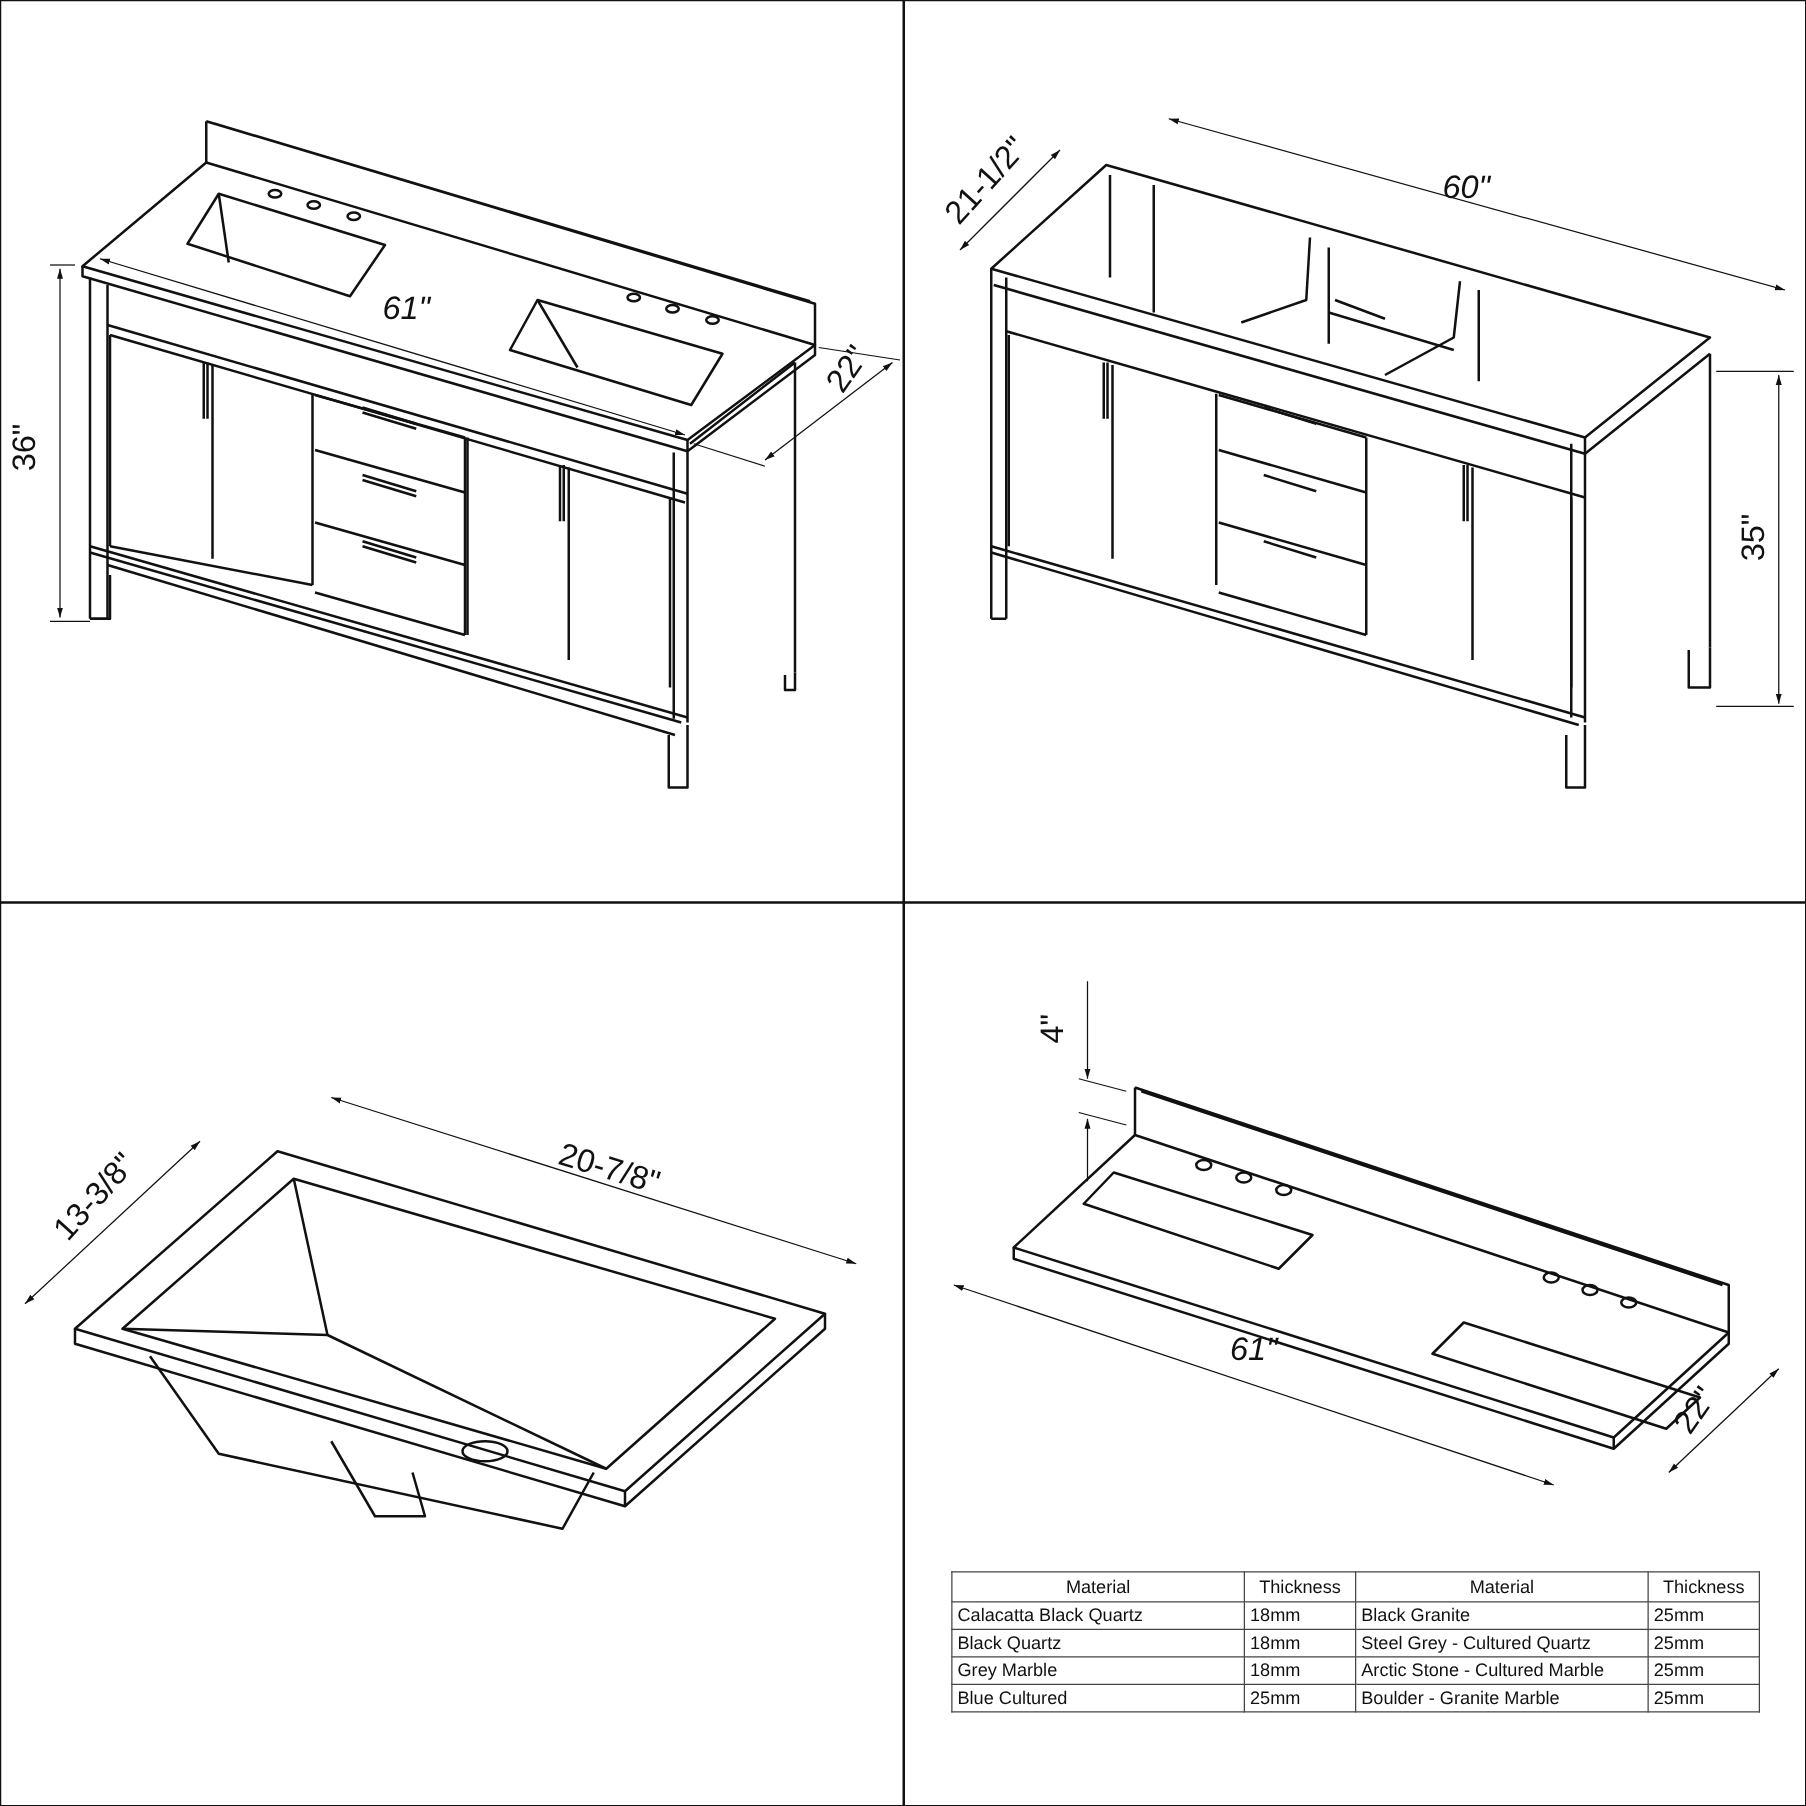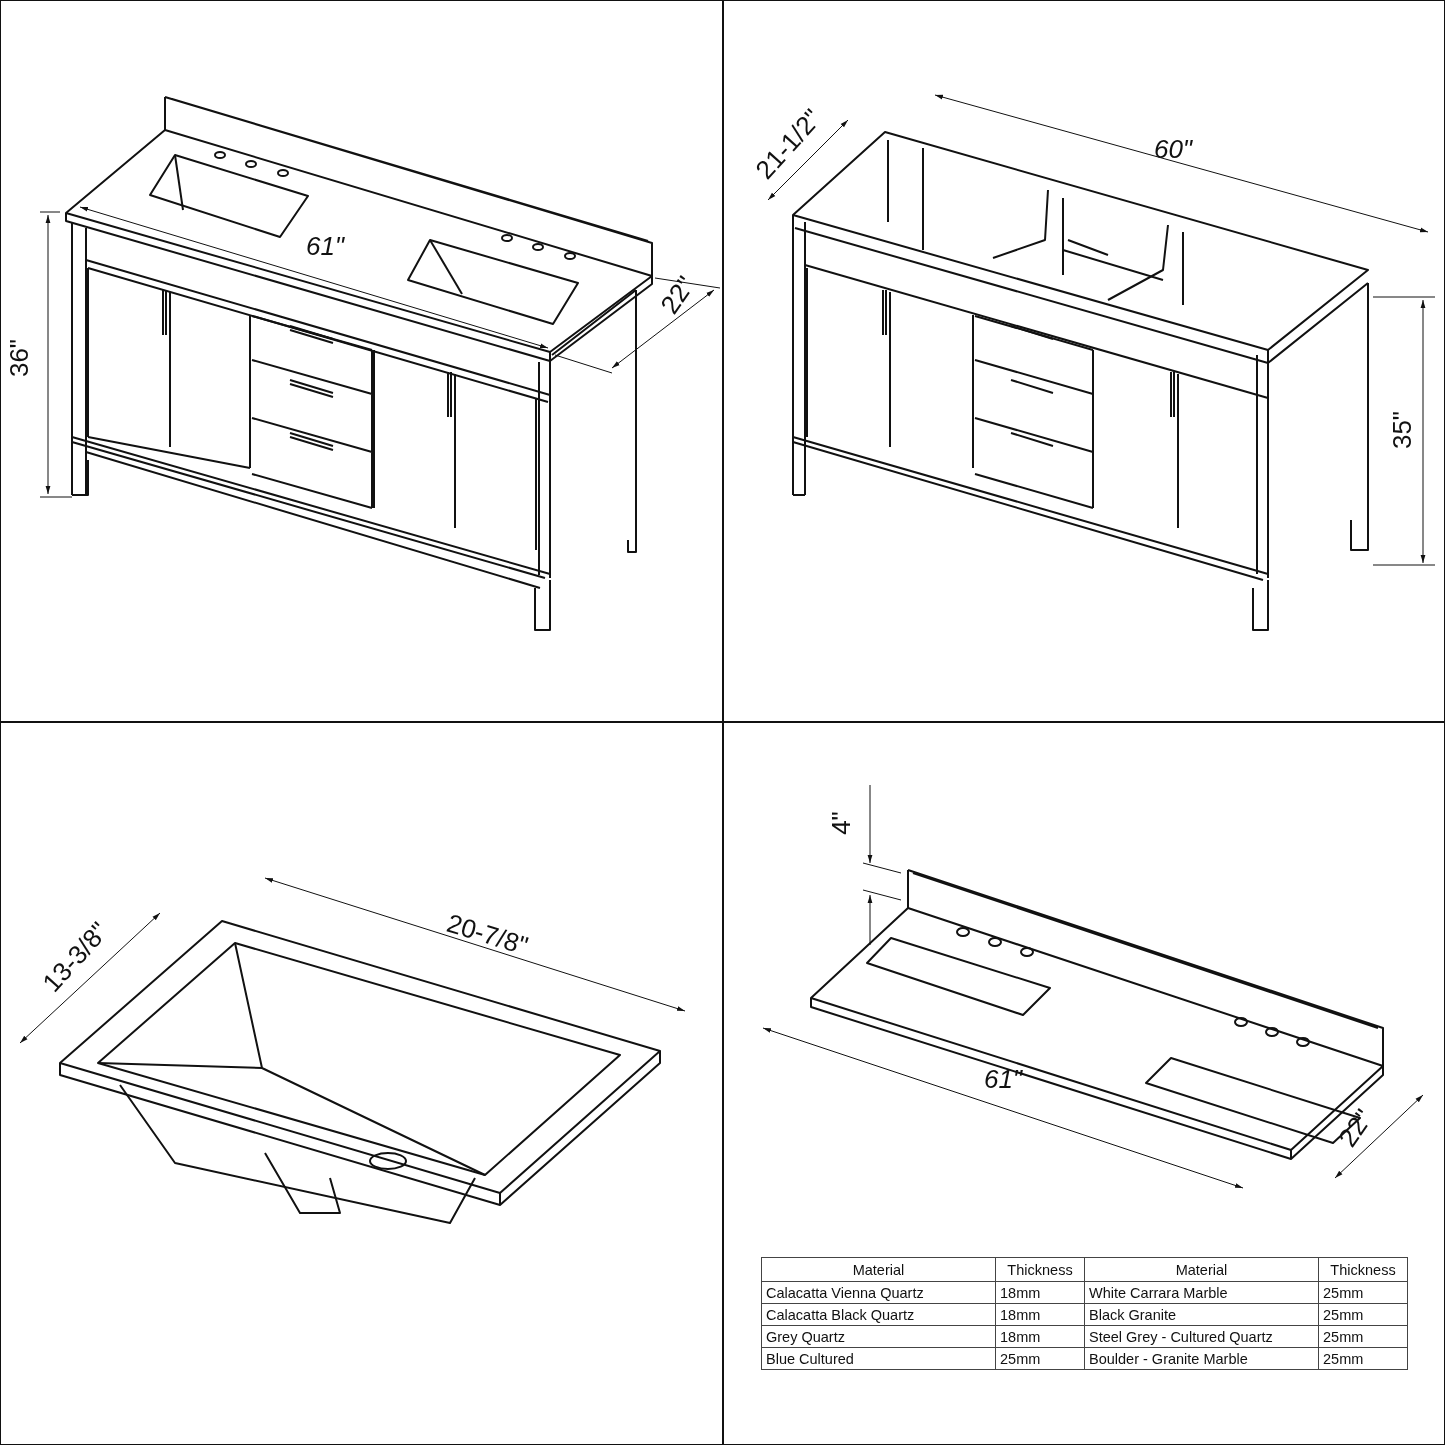--- a/index.html
+++ b/index.html
@@ -186,37 +186,37 @@
 
 <table class="mat-table">
   <tbody>
       <tr>
     <th style="width:225px">Material</th>
     <th style="width:80px">Thickness</th>
     <th style="width:225px">Material</th>
     <th style="width:80px">Thickness</th>
   </tr>
   <tr>
-    <td>Calacatta Vienna Quartz</td>
-    <td>18mm</td>
-    <td>White Carrara Marble</td>
-    <td>25mm</td>
-  </tr>
-  <tr>
     <td>Calacatta Black Quartz</td>
     <td>18mm</td>
     <td>Black Granite</td>
     <td>25mm</td>
   </tr>
   <tr>
-    <td>Grey Quartz</td>
+    <td>Black Quartz</td>
     <td>18mm</td>
     <td>Steel Grey - Cultured Quartz</td>
     <td>25mm</td>
   </tr>
   <tr>
+    <td>Grey Marble</td>
+    <td>18mm</td>
+    <td>Arctic Stone - Cultured Marble</td>
+    <td>25mm</td>
+  </tr>
+  <tr>
     <td>Blue Cultured</td>
     <td>25mm</td>
     <td>Boulder - Granite Marble</td>
     <td>25mm</td>
   </tr>
 </tbody>
   </table>
 
 </body></html>

